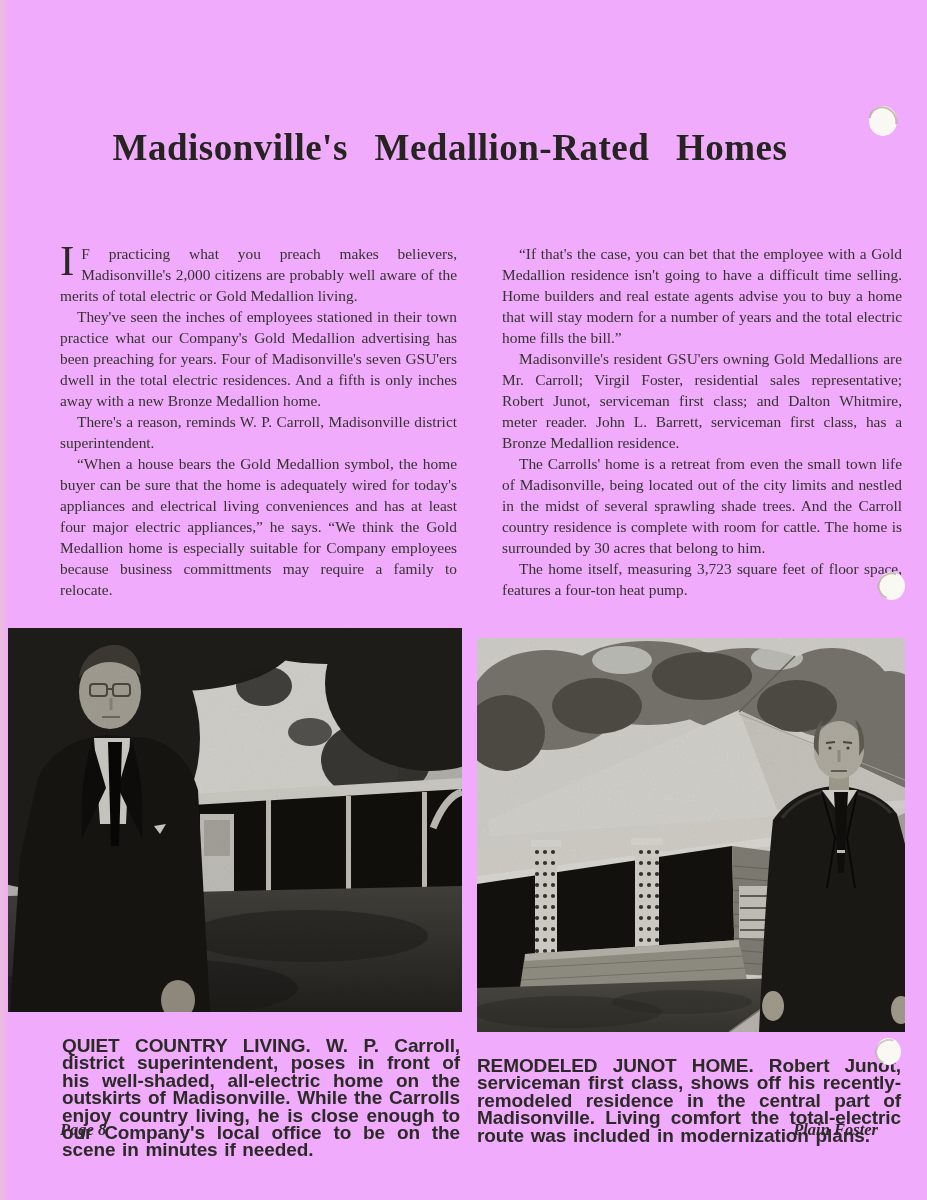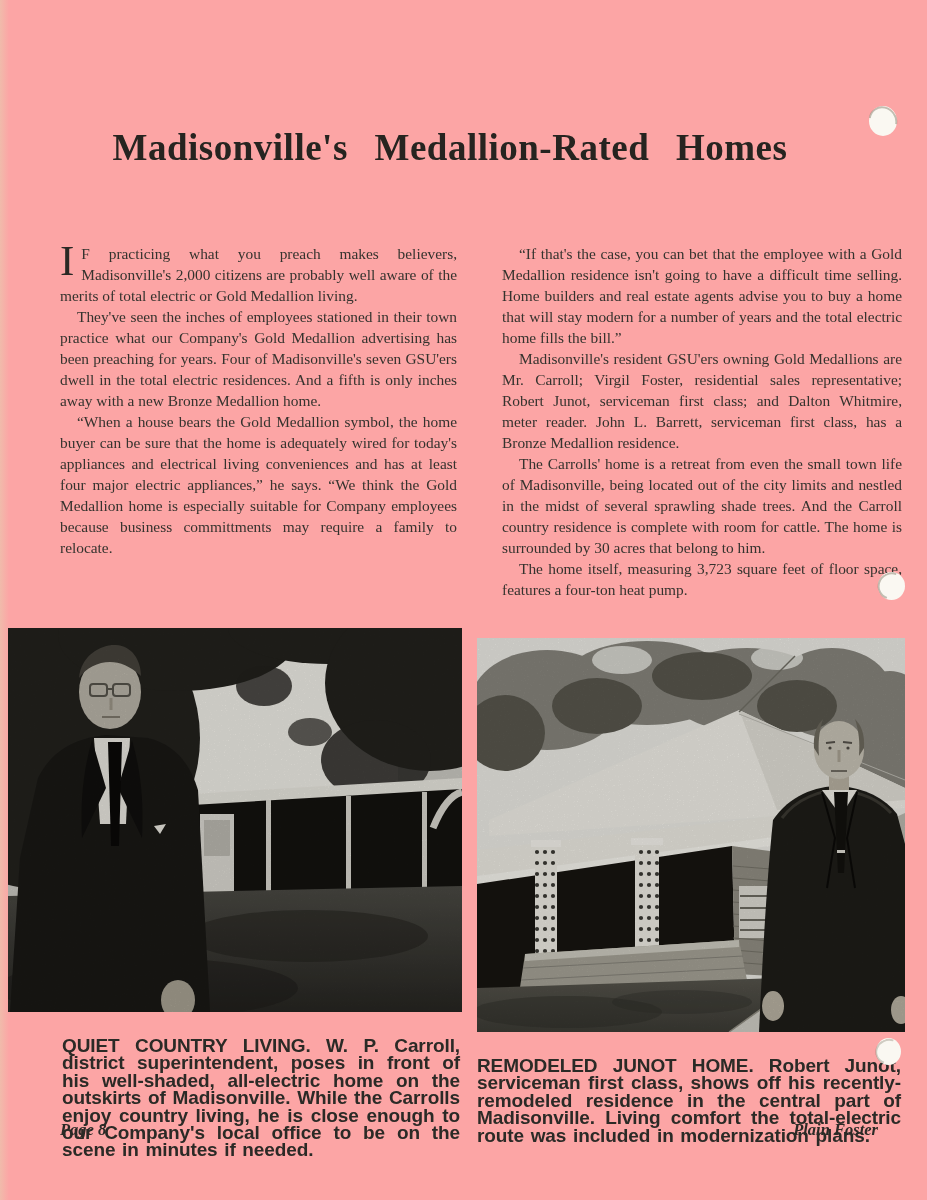--- a/index.html
+++ b/index.html
@@ -1,19 +1,19 @@
 <!DOCTYPE html>
 <html><head>
 <meta charset="utf-8">
 <style>
   html,body{margin:0;padding:0;background:#e9e7e1;}
   .page{
     position:relative;
     width:927px;height:1200px;
-    background:#fca5a5;
+    background:#f0abfc;
     overflow:hidden;
     font-family:"Liberation Serif", serif;
     color:#36342f;
     text-decoration:underline;
   }
   .page::before{
     content:"";position:absolute;left:0;top:0;bottom:0;width:9px;
     background:linear-gradient(90deg, rgba(226,214,178,.45), rgba(226,214,178,0));
     pointer-events:none;
   }
@@ -79,20 +79,21 @@
 </head>
 <body>
 
 <div class="page">
 
   <h1 class="title">Madisonville's Medallion-Rated Homes</h1>
 
   <div class="col col-left">
     <p class="first"><span class="dropcap">I</span><span>F practicing what you preach makes believers, Madisonville's 2,000 citizens are probably well aware of the merits of total electric or Gold Medallion living.</span></p>
     <p>They've seen the inches of employees stationed in their town practice what our Company's Gold Medallion advertising has been preaching for years. Four of Madisonville's seven GSU'ers dwell in the total electric residences. And a fifth is only inches away with a new Bronze Medallion home.</p>
+    <p>There's a reason, reminds W. P. Carroll, Madisonville district superintendent.</p>
     <p>“When a house bears the Gold Medallion symbol, the home buyer can be sure that the home is adequately wired for today's appliances and electrical living conveniences and has at least four major electric appliances,” he says. “We think the Gold Medallion home is especially suitable for Company employees because business committments may require a family to relocate.</p>
   </div>
 
   <div class="col col-right">
     <p>“If that's the case, you can bet that the employee with a Gold Medallion residence isn't going to have a difficult time selling. Home builders and real estate agents advise you to buy a home that will stay modern for a number of years and the total electric home fills the bill.”</p>
     <p>Madisonville's resident GSU'ers owning Gold Medallions are Mr. Carroll; Virgil Foster, residential sales representative; Robert Junot, serviceman first class; and Dalton Whitmire, meter reader. John L. Barrett, serviceman first class, has a Bronze Medallion residence.</p>
     <p>The Carrolls' home is a retreat from even the small town life of Madisonville, being located out of the city limits and nestled in the midst of several sprawling shade trees. And the Carroll country residence is complete with room for cattle. The home is surrounded by 30 acres that belong to him.</p>
     <p>The home itself, measuring 3,723 square feet of floor space, features a four-ton heat pump.</p>
   </div>
 

